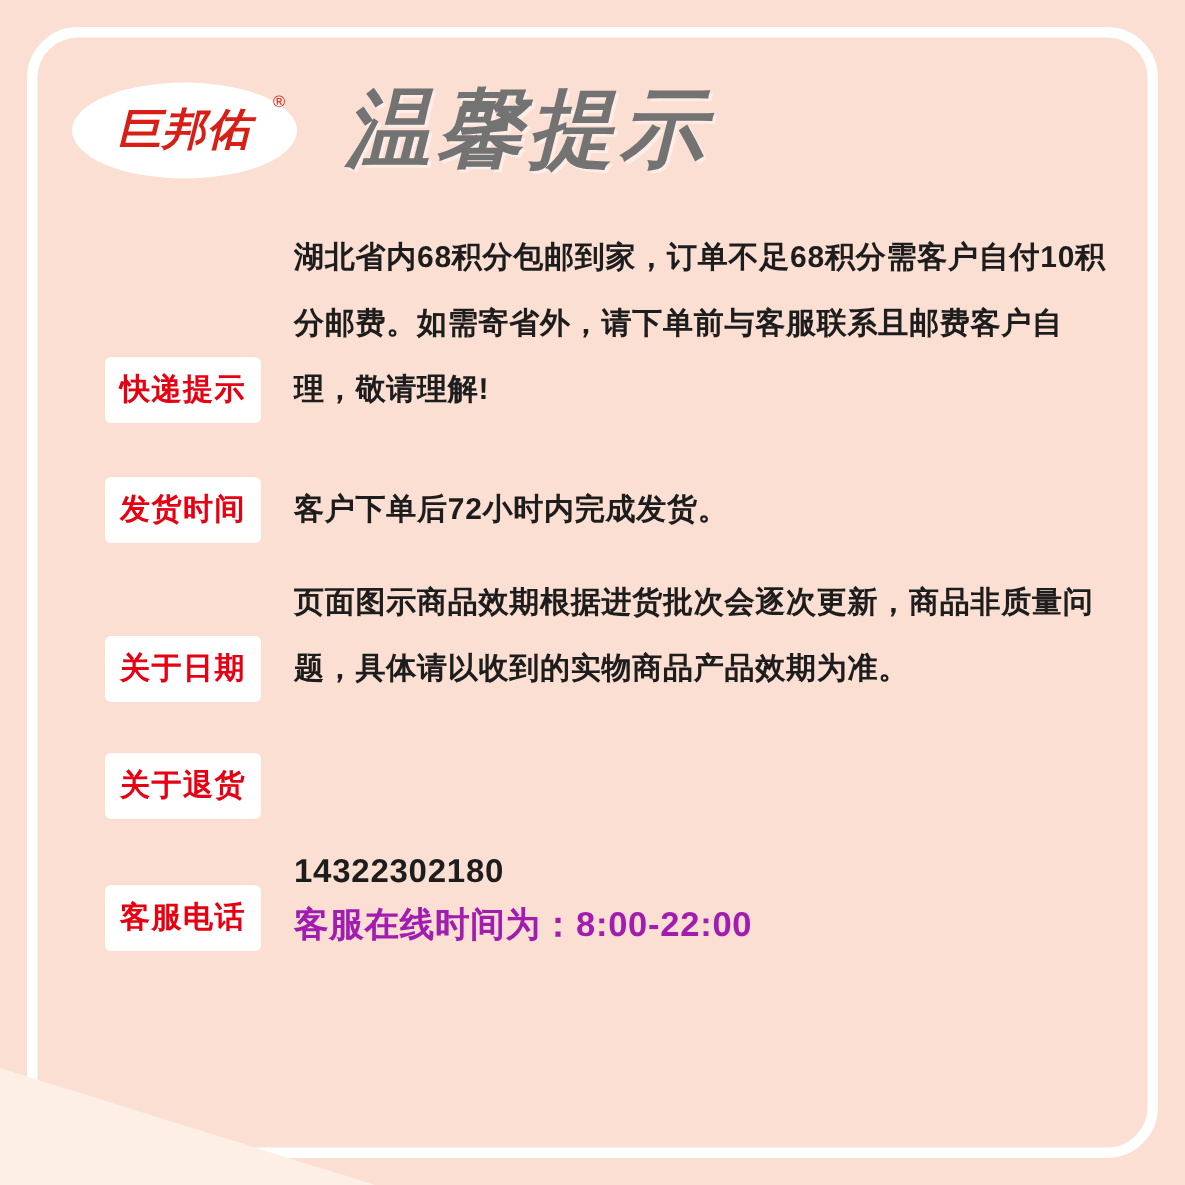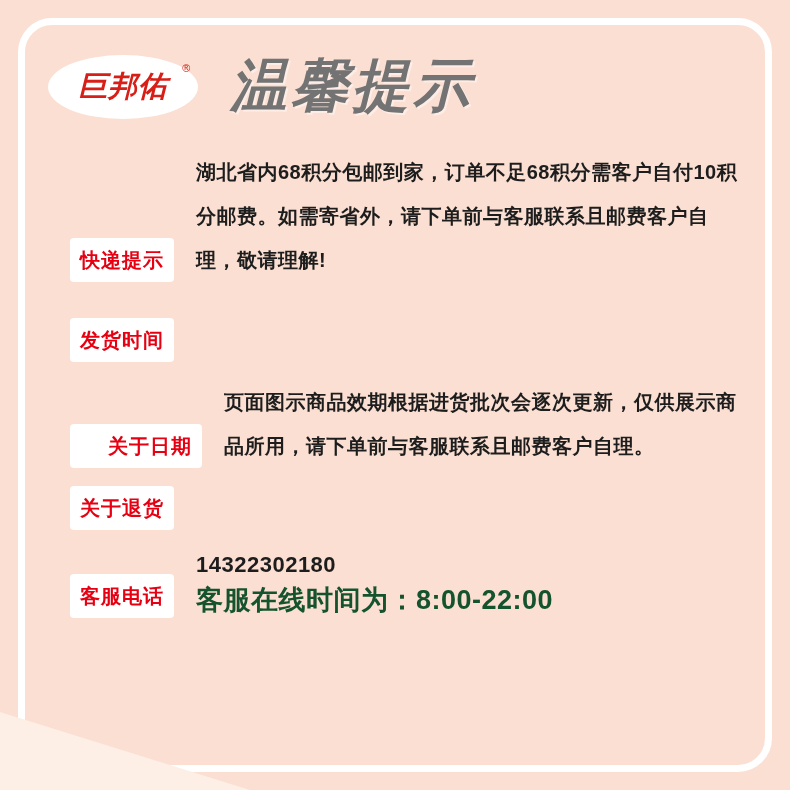--- a/index.html
+++ b/index.html
@@ -126,30 +126,30 @@
     flex: 1 1 auto;
   }
   .phone-num {
     color: #1d1d1d;
     font-size: 22px;
     line-height: 34px;
     font-weight: bold;
     letter-spacing: 0.5px;
   }
   .phone-time {
-    color: #14532d;
-    font-size: 27px;
+    color: #a21caf;
+    font-size: 23px;
     line-height: 36px;
     font-weight: bold;
     letter-spacing: 0.5px;
   }
   .row-express .tag { margin-top: 14px; }
   .row-ship .tag { margin-top: 18px; }
-  .row-date .tag { margin-top: 8px; padding-left: 28px; }
-  .row-return .tag { }
+  .row-date .tag { margin-top: 8px; }
+  .row-return .tag { margin-top: 16px; }
   .row-phone .tag { }
 </style>
 </head>
 <body>
 
 <div class="poster">
 
   <div class="frame"></div>
   <div class="corner-wedge"></div>
 
@@ -163,25 +163,26 @@
 
   <div class="rows">
 
     <div class="row row-express">
       <div class="tag tall">快递提示</div>
       <div class="body-text">湖北省内68积分包邮到家，订单不足68积分需客户自付10积分邮费。如需寄省外，请下单前与客服联系且邮费客户自理，敬请理解!</div>
     </div>
 
     <div class="row row-ship">
       <div class="tag">发货时间</div>
+      <div class="body-text">客户下单后72小时内完成发货。</div>
     </div>
 
     <div class="row row-date">
       <div class="tag">关于日期</div>
-      <div class="body-text">页面图示商品效期根据进货批次会逐次更新，仅供展示商品所用，请下单前与客服联系且邮费客户自理。</div>
+      <div class="body-text">页面图示商品效期根据进货批次会逐次更新，商品非质量问题，具体请以收到的实物商品产品效期为准。</div>
     </div>
 
     <div class="row row-return">
       <div class="tag">关于退货</div>
     </div>
 
     <div class="row row-phone">
       <div class="tag">客服电话</div>
       <div class="phone-block">
         <div class="phone-num">14322302180</div>

